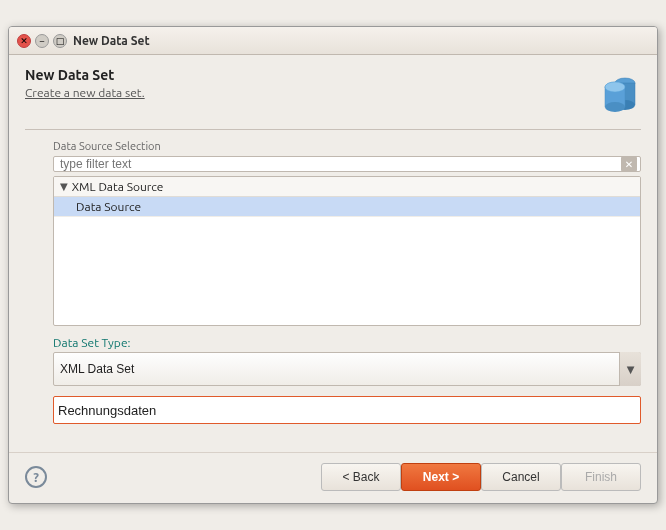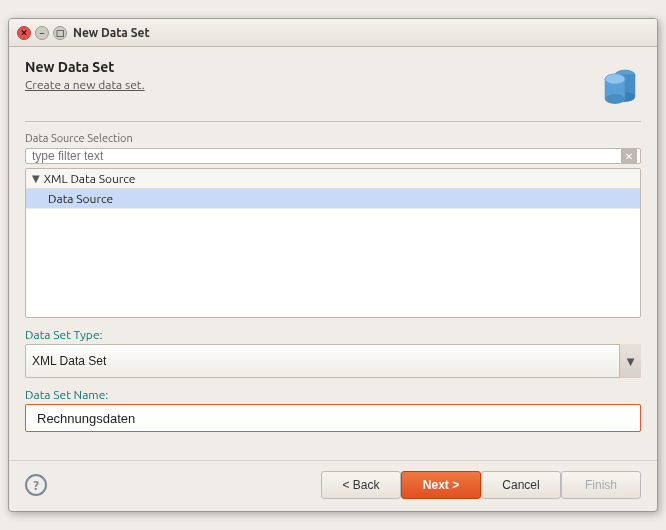--- a/index.html
+++ b/index.html
@@ -148,20 +148,21 @@
       color: #222;
       background: white;
       border-bottom: 1px solid #f0ede8;
       cursor: pointer;
     }
     .tree-item.selected {
       background: #c8daf5;
     }
     .field-row {
       margin-top: 10px;
+      margin-left: 28px;
     }
     .field-label {
       font-size: 12px;
       color: #0f766e;
       margin-bottom: 3px;
     }
     .dropdown-container {
       position: relative;
     }
     .dropdown-select {
@@ -192,21 +193,21 @@
       justify-content: center;
       font-size: 10px;
       color: #555;
       pointer-events: none;
     }
     .name-input {
       width: 100%;
       height: 28px;
       border: 1.5px solid #e05a2b;
       background: white;
-      padding: 2px 11px;
+      padding: 2px 4px;
       font-size: 13px;
       color: #222;
       border-radius: 2px;
       outline: none;
     }
     .bottom-bar {
       display: flex;
       justify-content: space-between;
       align-items: center;
       padding: 10px 16px 12px 16px;
@@ -318,21 +319,20 @@
       <div class="field-label">Data Set Type:</div>
       <div class="dropdown-container">
         <select class="dropdown-select">
           <option>XML Data Set</option>
         </select>
         <div class="dropdown-arrow">▼</div>
       </div>
     </div>
 
     <div class="field-row">
-      <div class="field-label">Data Set Name:</div>
       <input class="name-input" type="text" value="Rechnungsdaten" style="">
     </div>
   </div>
 
   <div class="bottom-bar">
     <div class="help-icon">
       <span>?</span>
     </div>
     <div class="btn-group">
       <button class="btn">&lt; Back</button>

